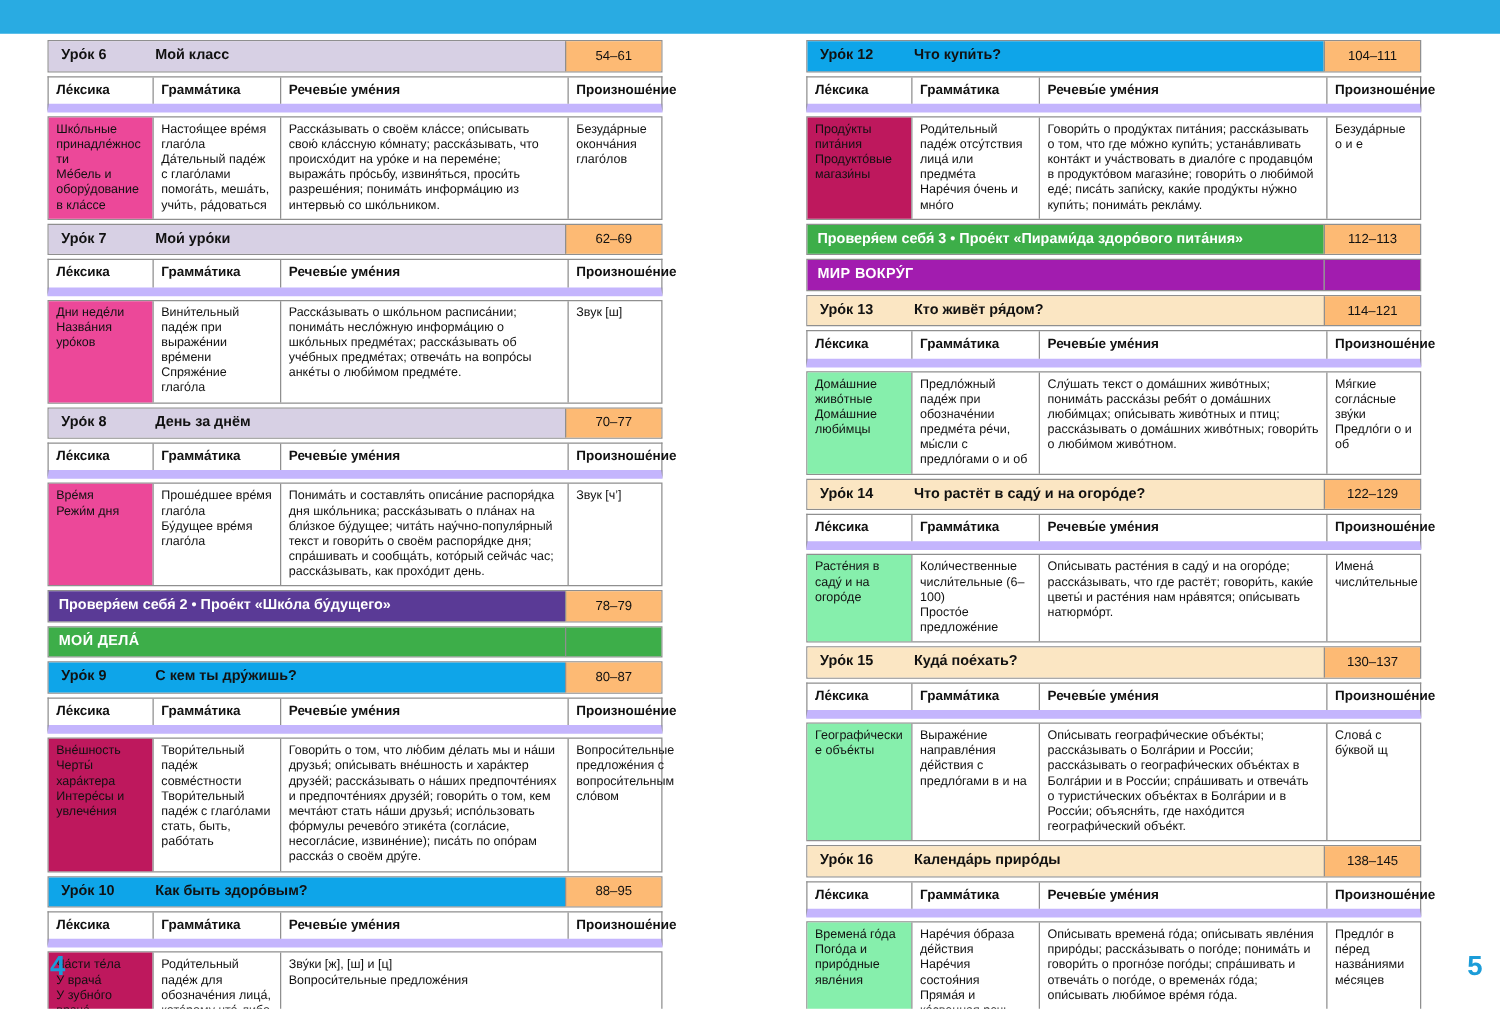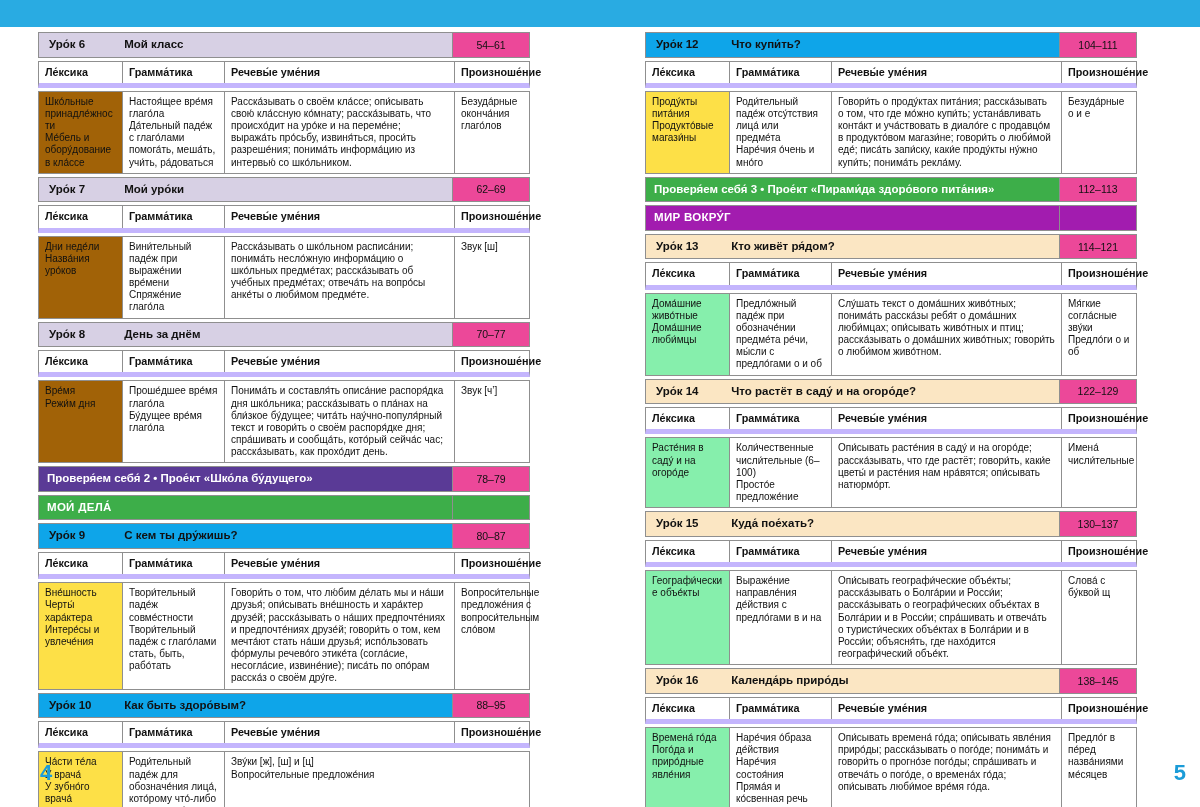--- a/index.html
+++ b/index.html
@@ -8,36 +8,36 @@
     background:#ffffff;font-family:"Liberation Sans", sans-serif;color:#111;
   }
   .top-strip{position:absolute;left:0;top:0;width:1200px;height:27px;background:#29abe2}
   .page{position:absolute;top:32px;width:540px}
   .page-left{left:38px}
   .page-right{left:645px}
 
   .trow{display:grid;border:1px solid #8f8f8f;margin-bottom:3px;background:#fff;box-sizing:border-box;width:492px}
   .band{grid-template-columns:413px auto;font-weight:bold;font-size:11.5px}
   .heads,.bodyrow{grid-template-columns:83px 102px 230px auto}
-  .heads{border-bottom:5px solid #c4b5fd}
+  .heads{border-bottom:7px solid #c4b5fd}
 
   .cell{padding:4px 6px;font-size:10px;line-height:1.22;white-space:pre-line;overflow-wrap:break-word}
   .cell+.cell,.bcell+.bcell{border-left:1px solid #8f8f8f}
   .h{font-weight:bold;font-size:10.8px;white-space:normal}
 
   .bcell{padding:4px 8px;line-height:1.35;box-sizing:border-box}
   .band-main{padding-left:10px}
   .llabel{display:inline-block;width:72px}
-  .pages{font-weight:normal;font-size:10.5px;background:#ec4899;display:flex;align-items:center;justify-content:center;text-align:left}
+  .pages{font-weight:normal;font-size:10.5px;background:#fdba74;display:flex;align-items:center;justify-content:center;text-align:left}
 
   
   .t-purple .band-main{background:#d7d0e4}
-  .t-purple .lexis{background:#a16207}
+  .t-purple .lexis{background:#ec4899}
   .t-green .band-main{background:#0ea5e9}
-  .t-green .lexis{background:#fde047}
+  .t-green .lexis{background:#be185d}
   .t-orange .band-main{background:#fbe6c3}
   .t-orange .lexis{background:#86efac}
 
   .cp{color:#fff}
   .cp-purple{background:#5a3a96}
   .cp-green{background:#3dae49}
   .cp-orange{background:#f7a823}
   .sec{color:#fff;letter-spacing:.3px}
   .sec-green{background:#3dae49}
   .sec-orange{background:#a21caf}

